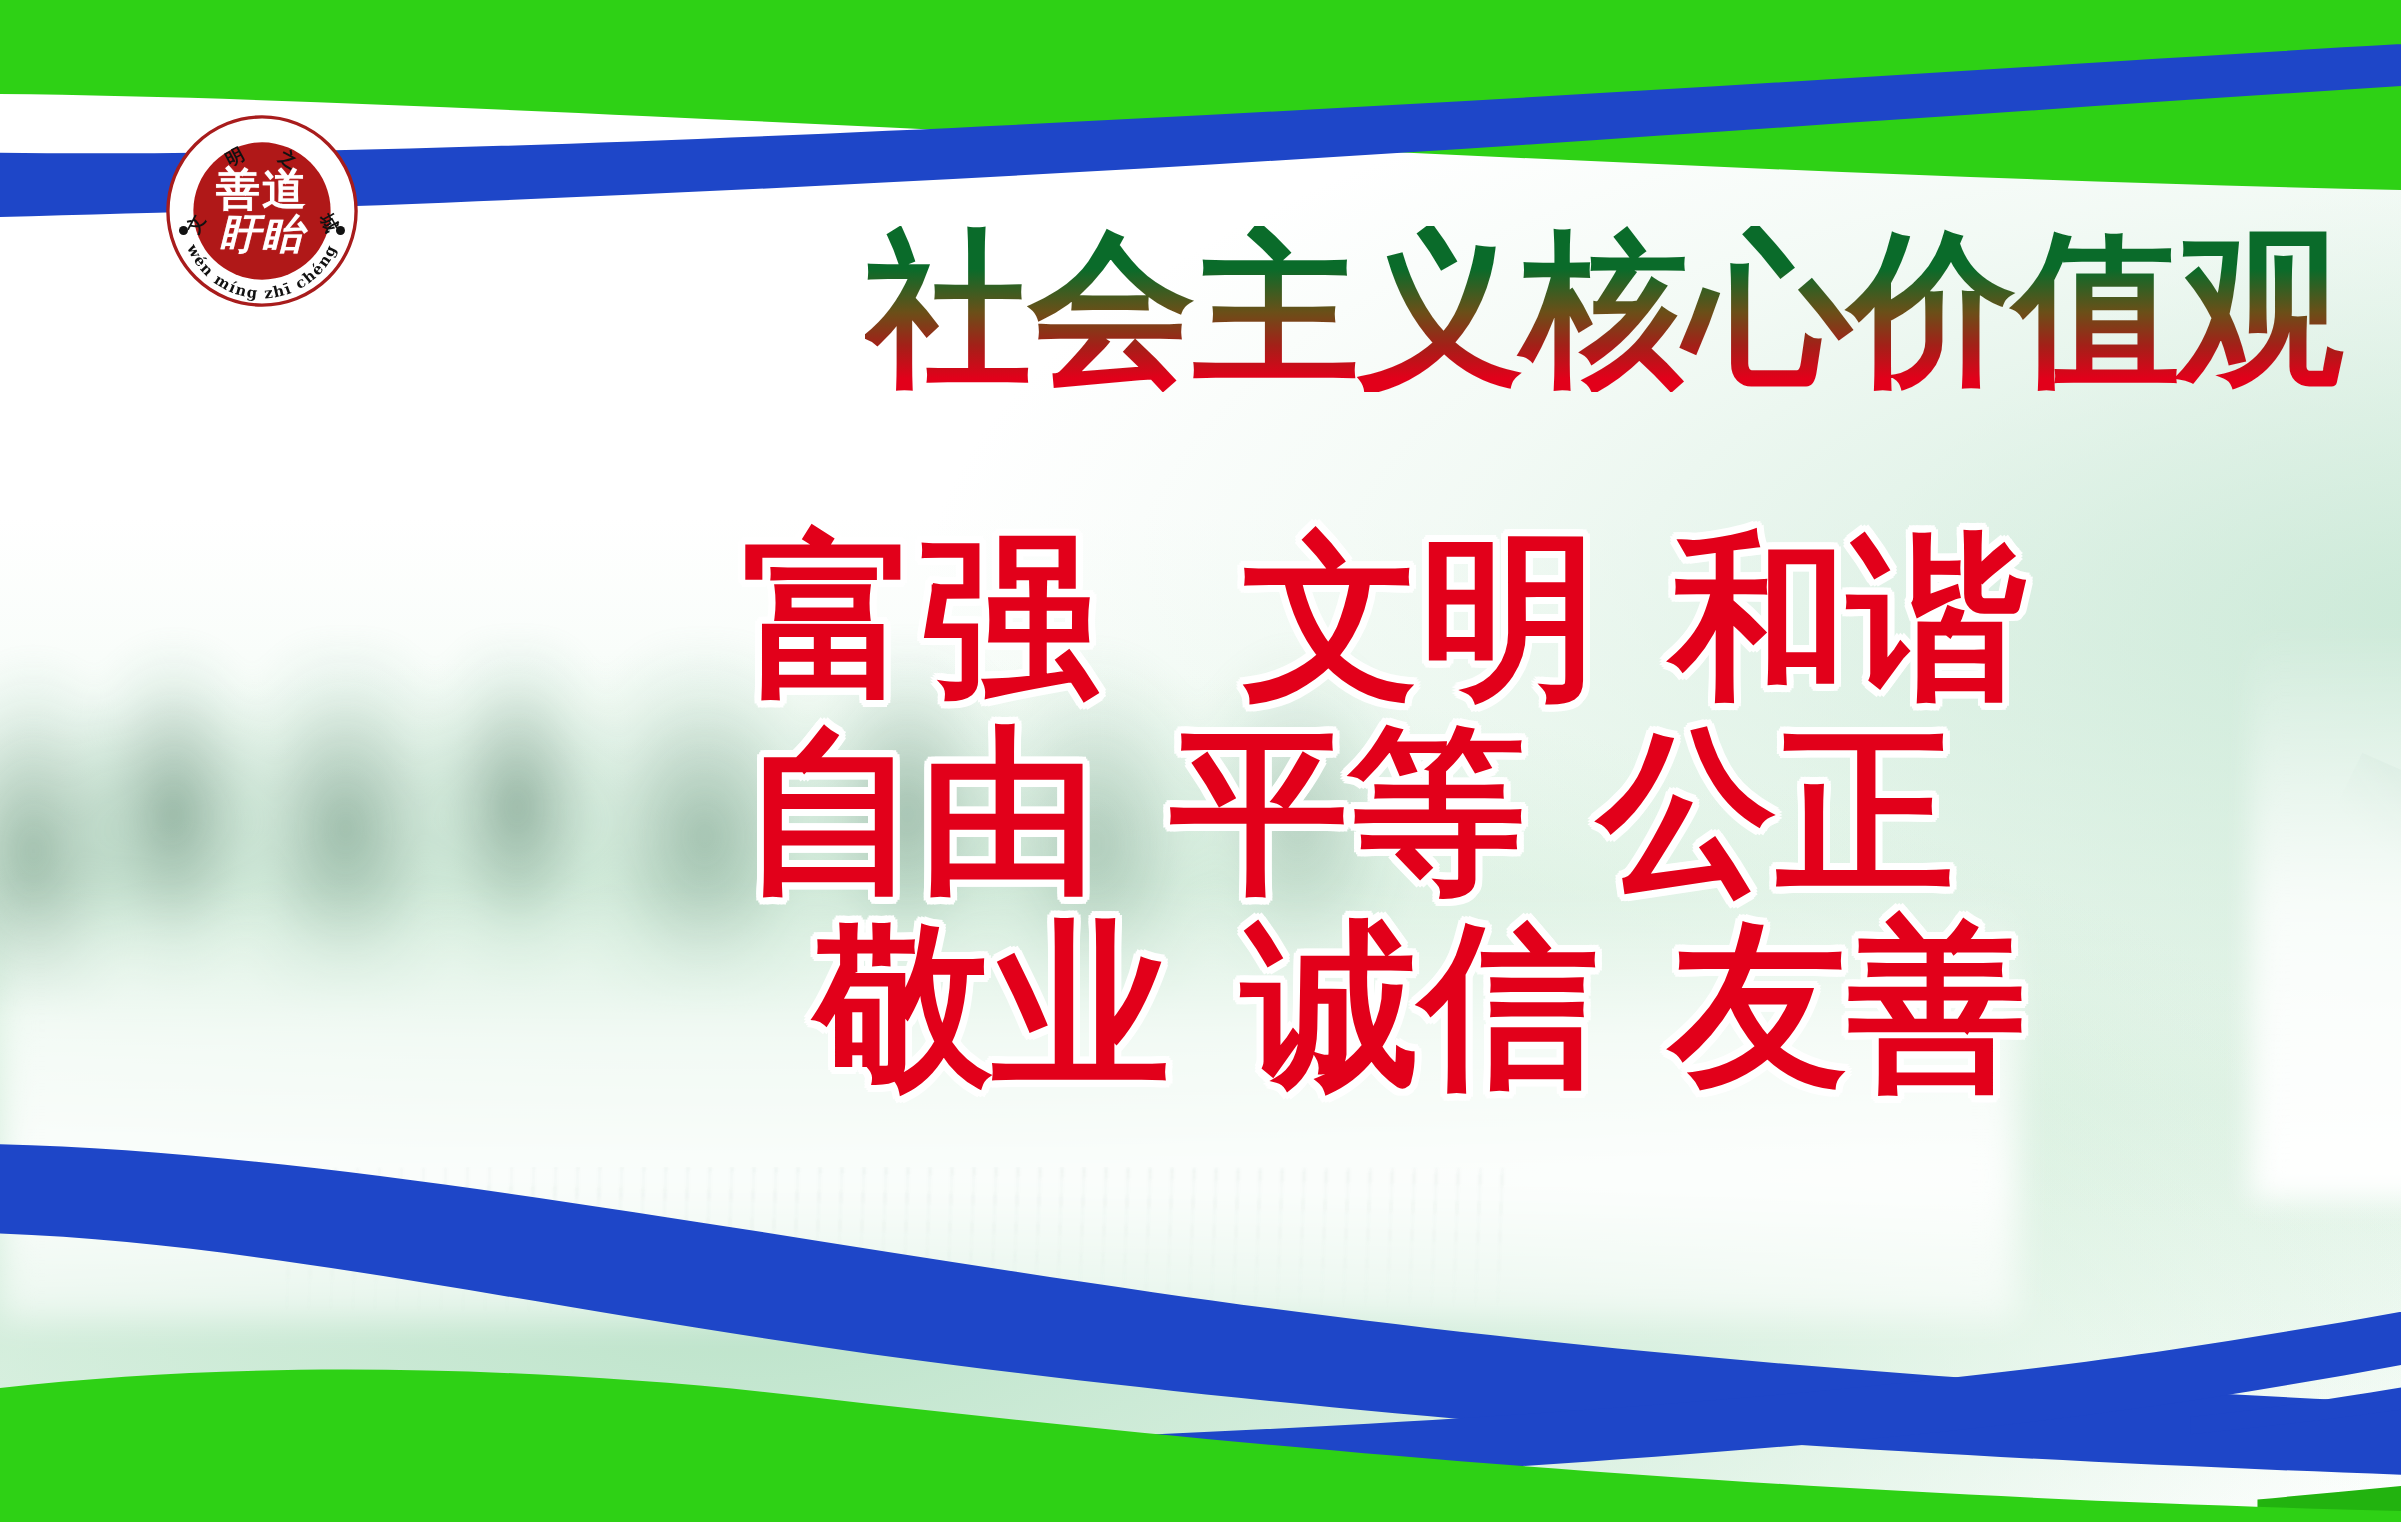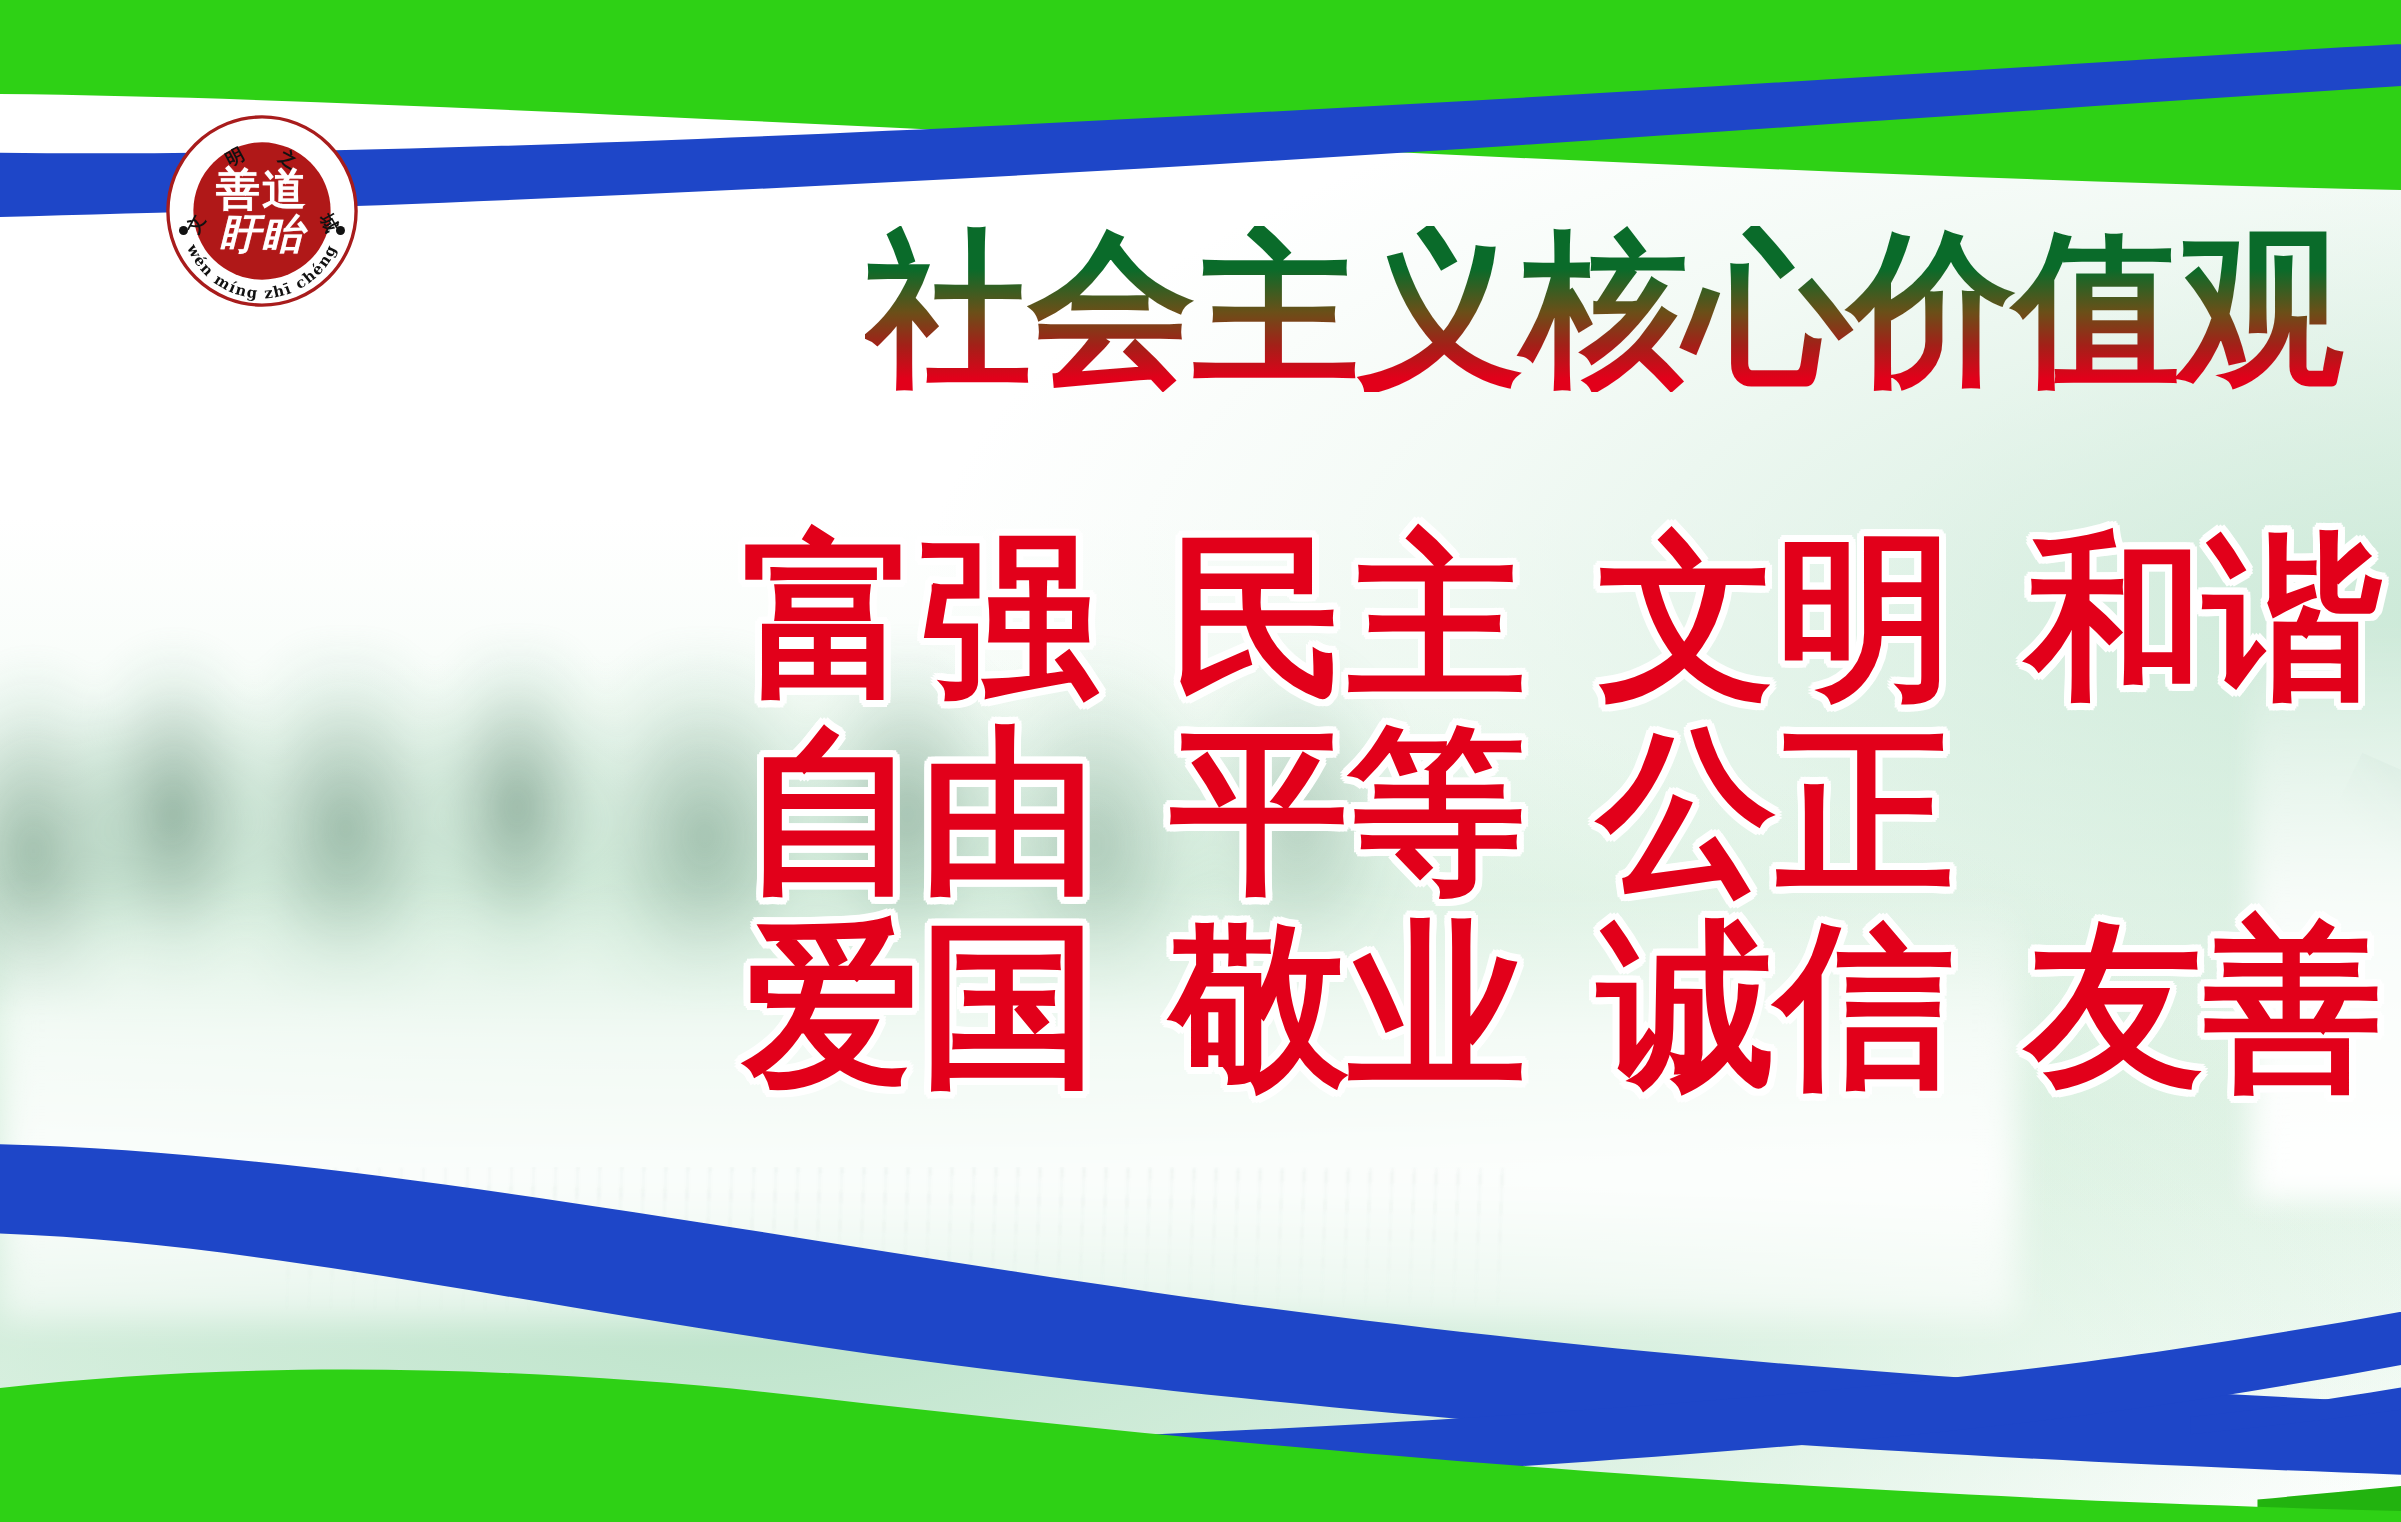--- a/index.html
+++ b/index.html
@@ -251,38 +251,36 @@
     </div>
   </div>
 
   <div id="headline">社会主义核心价值观</div>
 
   <div id="values">
 
     <div class="value-row">
       <span class="value-word">富强</span>
       <span class="value-gap"></span>
-      <span class="value-word">民主</span>
       <span class="value-gap"></span>
       <span class="value-word">文明</span>
       <span class="value-gap"></span>
       <span class="value-word">和谐</span>
     </div>
 
     <div class="value-row">
       <span class="value-word">自由</span>
       <span class="value-gap"></span>
       <span class="value-word">平等</span>
       <span class="value-gap"></span>
       <span class="value-word">公正</span>
       <span class="value-gap"></span>
     </div>
 
     <div class="value-row">
-      <span class="value-word">爱国</span>
       <span class="value-gap"></span>
       <span class="value-word">敬业</span>
       <span class="value-gap"></span>
       <span class="value-word">诚信</span>
       <span class="value-gap"></span>
       <span class="value-word">友善</span>
     </div>
 
   </div>
 

